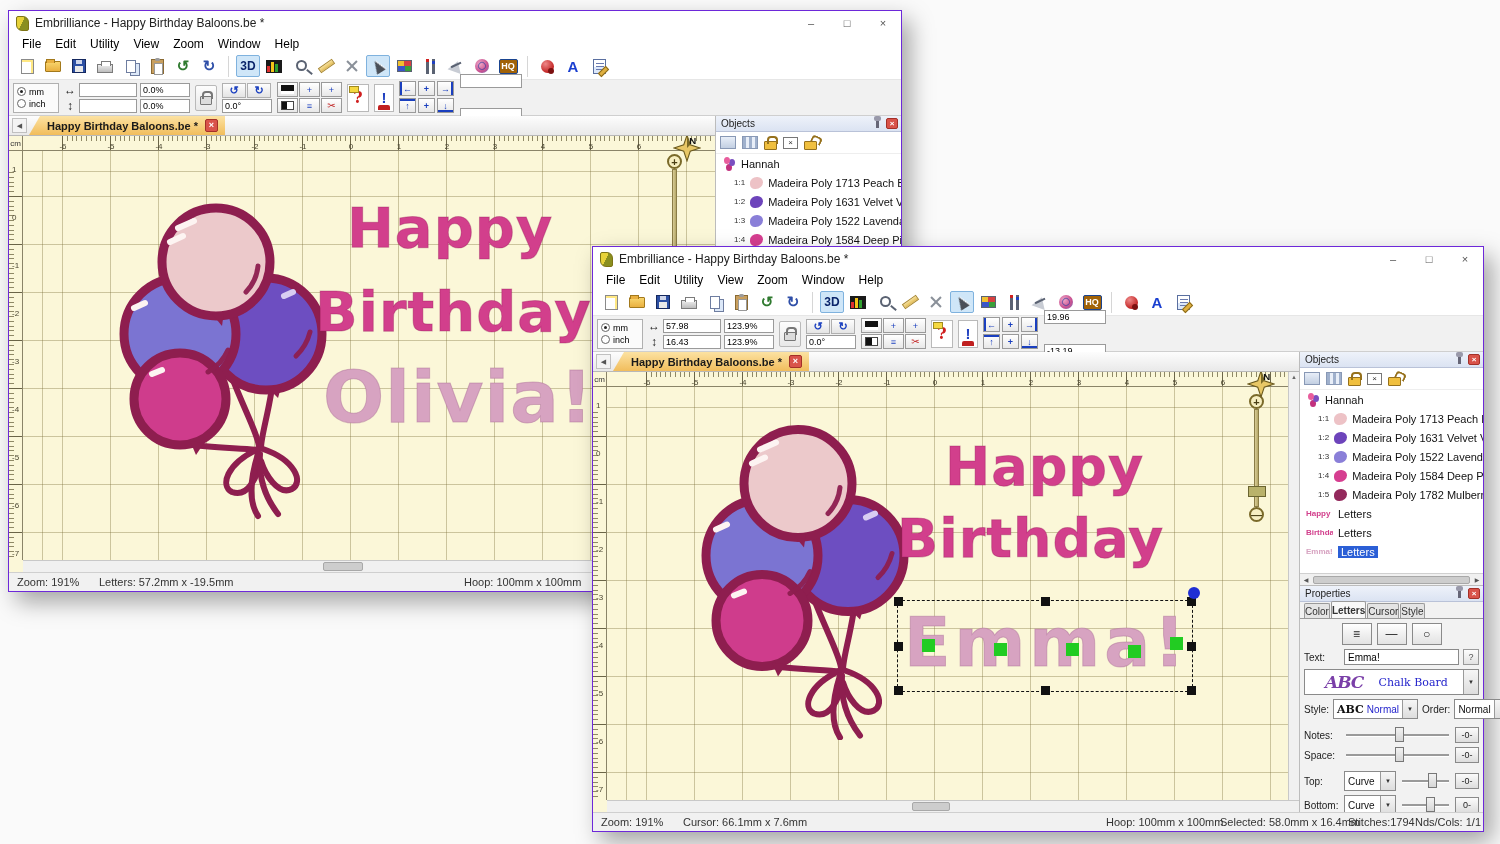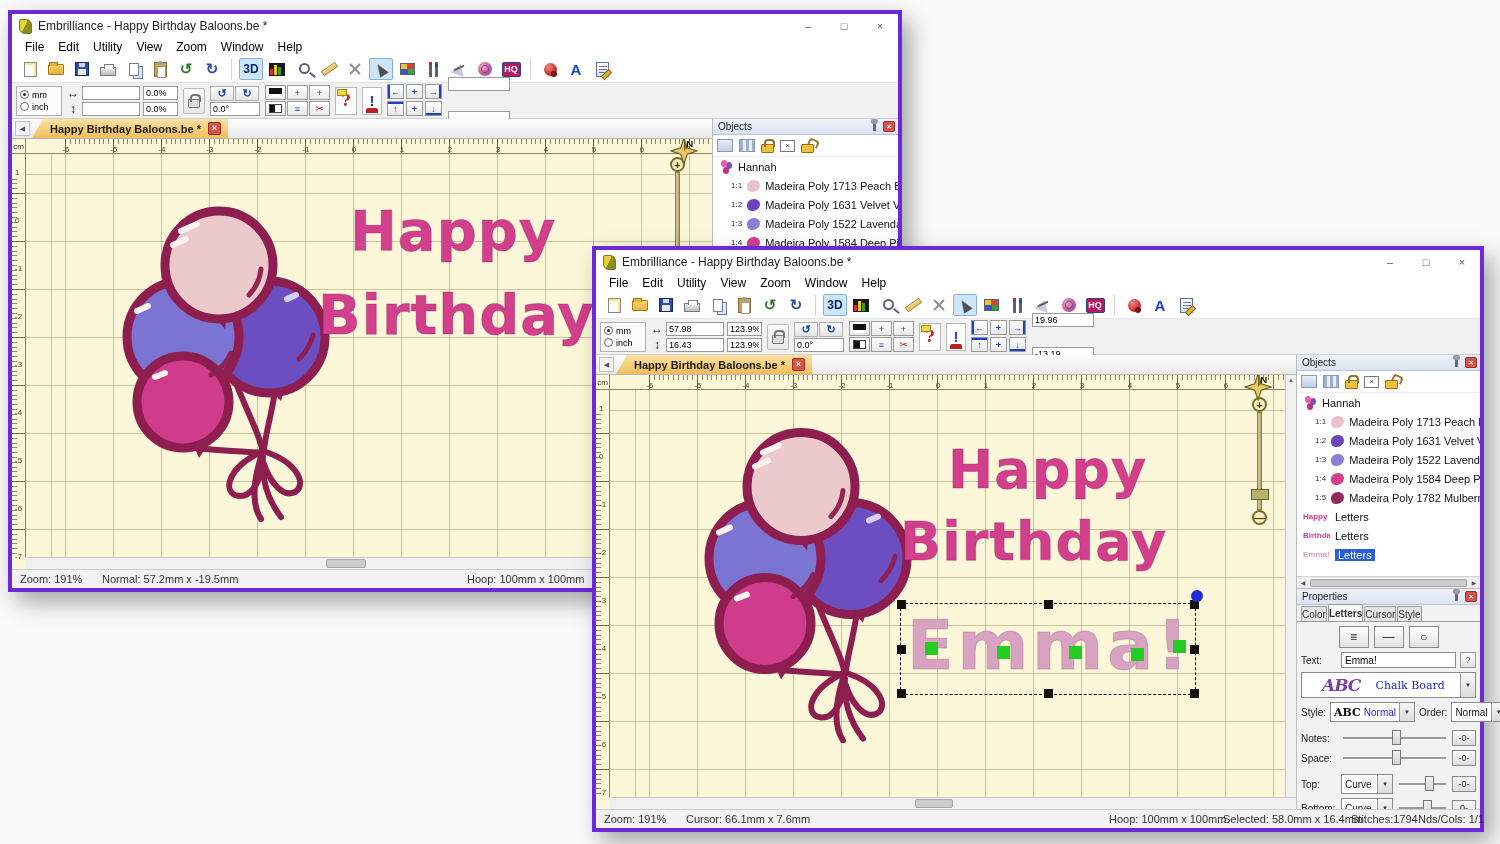--- a/index.html
+++ b/index.html
@@ -1,17 +1,17 @@
 <!DOCTYPE html>
 <html><head>
 <meta charset="utf-8">
 <style>
 *{box-sizing:border-box;margin:0;padding:0}
 html,body{width:1500px;height:844px;background:#fafafa;font-family:"Liberation Sans",sans-serif;overflow:hidden}
-.window{position:absolute;background:#fff;border:4px solid #6d28d9;box-shadow:8px 10px 22px rgba(0,0,0,.35);display:flex;flex-direction:column}
+.window{position:absolute;background:#fff;border:1px solid #6d28d9;box-shadow:8px 10px 22px rgba(0,0,0,.35);display:flex;flex-direction:column}
 
 .titlebar{height:24px;display:flex;align-items:center;padding-left:7px;font-size:12px;color:#222;background:#fff;flex:none}
 .appicon{width:13px;height:15px;margin-right:6px;background:linear-gradient(115deg,#e7d23a 45%,#8a8f1f 45%);border-radius:2px 6px 2px 6px;border:1px solid #7d7414}
 .t-controls{margin-left:auto;display:flex}
 .t-btn{width:36px;height:24px;display:flex;align-items:center;justify-content:center;font-size:11px;color:#555}
 .menubar{height:18px;display:flex;align-items:center;padding-left:6px;font-size:12px;background:#fff;flex:none}
 .menu-item{padding:0 7px}
 .toolbar1{height:27px;display:flex;align-items:center;padding-left:6px;background:#fff;border-bottom:1px solid #e6e6e6;flex:none;gap:2px}
 .sep{width:1px;height:21px;background:#d6d6d6;margin:0 5px}
 .i{width:24px;height:22px;display:inline-flex;align-items:center;justify-content:center;position:relative;border:1px solid transparent;border-radius:2px;font-size:11px}
@@ -44,38 +44,38 @@
 .ic-wind::before,.ic-wind::after{content:"";position:absolute;left:6px;top:0;width:2px;height:14px;background:#8a9099}
 .ic-wind::before{transform:rotate(45deg)}.ic-wind::after{transform:rotate(-45deg)}
 .ic-pointer{width:0;height:0;border-left:5px solid transparent;border-right:5px solid transparent;border-bottom:13px solid #4a4f58;transform:rotate(-32deg);filter:drop-shadow(1px 0 0 #fff)}
 .ic-palette{width:15px;height:12px;border:1px solid #5a6272;background:conic-gradient(#d84040 25%,#3aa03a 0 50%,#3a55c8 0 75%,#f0c030 0)}
 .ic-needle{width:3px;height:15px;background:#5a6272;position:relative;box-shadow:6px 0 0 #5a6272;margin-right:6px}
 .ic-needle::before{content:"";position:absolute;left:0;top:0;width:3px;height:3px;background:#d02020;box-shadow:6px 2px 0 #2040c0}
 .ic-wizard{width:0;height:0;border-left:7px solid transparent;border-right:7px solid transparent;border-bottom:11px solid #c8ccd4;transform:rotate(20deg);position:relative}
 .ic-wizard::after{content:"";position:absolute;left:-6px;top:3px;width:11px;height:2px;background:#5a6272;transform:rotate(-45deg)}
 .ic-globe{width:14px;height:14px;border-radius:50%;background:radial-gradient(circle at 35% 35%,#f0a8c8,#c85090 60%,#6a7ac8);position:relative}
 .ic-globe::after{content:"";position:absolute;inset:3px;border:1px solid rgba(40,60,160,.6);border-radius:50%;transform:rotate(45deg)}
-.ic-hq{width:19px;height:15px;background:#be185d;border:1px solid #1a4490;border-radius:2px;color:#fff;font-size:9px;font-weight:bold;display:inline-flex;align-items:center;justify-content:center}
+.ic-hq{width:19px;height:15px;background:#a16207;border:1px solid #1a4490;border-radius:2px;color:#fff;font-size:9px;font-weight:bold;display:inline-flex;align-items:center;justify-content:center}
 .ic-ball{width:13px;height:13px;border-radius:50%;background:radial-gradient(circle at 35% 30%,#e88,#c22424 70%);position:relative}
 .ic-ball::after{content:"";position:absolute;right:0;bottom:-1px;width:6px;height:6px;border-radius:50%;background:#7c1010}
 .ic-A{font-weight:bold;font-size:15px;color:#1a3fd0}
 .ic-note{width:13px;height:15px;background:#fff;border:1px solid #5a6fa0;box-shadow:inset 0 -9px 0 -3px #dce8fa;position:relative}
 .ic-note::before{content:"";position:absolute;left:2px;top:3px;width:8px;height:1px;background:#6a7ab0;box-shadow:0 3px 0 #6a7ab0,0 6px 0 #6a7ab0}
 .ic-note::after{content:"";position:absolute;right:-4px;bottom:-1px;width:9px;height:3px;background:#e0b040;border:1px solid #8a6a1a;transform:rotate(-45deg)}
 
 .toolbar2{height:36px;background:#f1f1f1;border-bottom:1px solid #cfcfcf;display:flex;align-items:center;padding:0 4px;gap:5px;font-size:10px;flex:none}
 .unitbox{width:46px;height:30px;border:1px solid #b0b0b0;background:#fbfbfb;display:flex;flex-direction:column;justify-content:center;padding-left:3px;gap:2px}
 .urow{display:flex;align-items:center;gap:3px;font-size:9px}
 .radio{width:9px;height:9px;border:1px solid #666;border-radius:50%;background:#fff;position:relative}
 .radio.on::after{content:"";position:absolute;inset:2px;background:#222;border-radius:50%}
 .dimcol{display:flex;flex-direction:column;gap:2px;justify-content:center}
 .dimrow{display:flex;align-items:center;gap:3px}
 .gl{font-size:12px;color:#222;width:12px;text-align:center}
 .tin{height:14px;border:1px solid #9a9a9a;background:#fff;font-size:9px;padding:0 2px;font-family:"Liberation Sans",sans-serif}
-.w60{width:58px}.w50{width:35px}.w62{width:62px}
+.w60{width:58px}.w50{width:50px}.w62{width:62px}
 .lockbtn{width:22px;height:26px;border:1px solid #b9b9b9;border-radius:2px;background:linear-gradient(#fdfdfd,#e8e8e8);display:flex;align-items:center;justify-content:center}
 .lockg{width:12px;height:9px;background:#dcdcdc;border:1px solid #777;border-radius:1px;position:relative;margin-top:6px}
 .lockg::before{content:"";position:absolute;left:1px;top:-6px;width:7px;height:6px;border:2px solid #777;border-bottom:none;border-radius:4px 4px 0 0}
 .rotgrp{display:flex;flex-direction:column;gap:1px}
 .rotrow{display:flex;gap:1px}
 .sbtn{width:24px;height:15px;border:1px solid #b0b0b0;background:linear-gradient(#fdfdfd,#e4e4e4);display:inline-flex;align-items:center;justify-content:center;font-size:11px;font-weight:bold;color:#1a3fbf}
 .btn6{display:grid;grid-template-columns:repeat(3,21px);grid-auto-rows:15px;gap:1px}
 .b6{border:1px solid #9a9a9a;background:linear-gradient(#fff,#e8e8e8);display:flex;align-items:center;justify-content:center;font-size:9px;color:#1a3fbf;position:relative}
 .b6 .blk{width:13px;height:9px;background:#111;box-shadow:inset 0 -3px 0 #fff}
 .b6 .half{width:13px;height:9px;background:linear-gradient(90deg,#111 50%,#fff 50%);border:1px solid #444}
@@ -390,20 +390,21 @@
                 <path d="M176 110 l9 -4" stroke="#d8cdf2"></path>
             </g>
             <g stroke="#8e1e4f" stroke-width="5" fill="none" stroke-linecap="round" opacity=".95">
               <path d="M138 106 a44 44 0 0 0 12 -26"></path>
               <path d="M100 186 a48 48 0 0 0 20 -22"></path>
               <path d="M188 170 a50 50 0 0 0 14 -24"></path>
             </g>
           </svg>
           <div class="word" style="left:324px;top:44px;font-size:56px">Happy</div>
           <div class="word" style="left:292px;top:128px;font-size:56px">Birthday</div>
+          <div class="word light" style="left:300px;top:204px;font-size:72px">Olivia!</div>
         </div>
         <div class="vslider" style="left:658px;top:18px;height:125px">
           <span class="vs-circ">+</span>
           <span class="vs-track"></span>
           <span class="vs-handle" style="top:76%"></span>
           <span class="vs-circ">—</span>
         </div>
         <svg style="position:absolute;right:14px;top:-2px;z-index:4" width="28" height="28" viewBox="0 0 26 26">
           <polygon points="13,1 16,10 25,13 16,16 13,25 10,16 1,13 10,10" fill="#e8c766" stroke="#6b5a1e"></polygon>
           <polygon points="13,1 16,10 13,13" fill="#7a6a26"></polygon>
@@ -469,21 +470,21 @@
           </div>
         <div class="trow">
             <span class="word-th light">Emma!</span>
             <span>Letters</span>
           </div>
       </div>
     </div>
   </div>
   <div class="statusbar">
     <span class="st" style="left:8px">Zoom: 191%</span>
-    <span class="st" style="left:90px">Normal: 57.2mm x -19.5mm</span>
+    <span class="st" style="left:90px">Letters: 57.2mm x -19.5mm</span>
     <span class="st" style="left:455px">Hoop: 100mm x 100mm</span>
   </div>
 </div>
 
 <div class="window" style="left:592px;top:246px;width:892px;height:586px;z-index:2">
   <div class="titlebar">
     <span class="appicon"></span>
     <span>Embrilliance -  Happy Birthday Baloons.be *</span>
     <span class="t-controls">
       <span class="t-btn">–</span>

